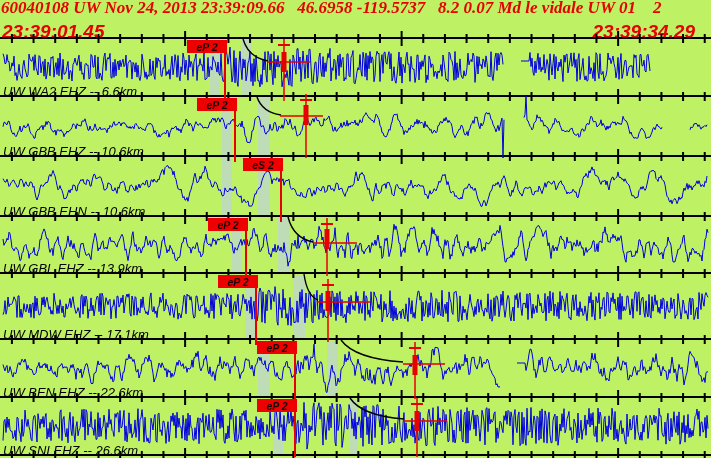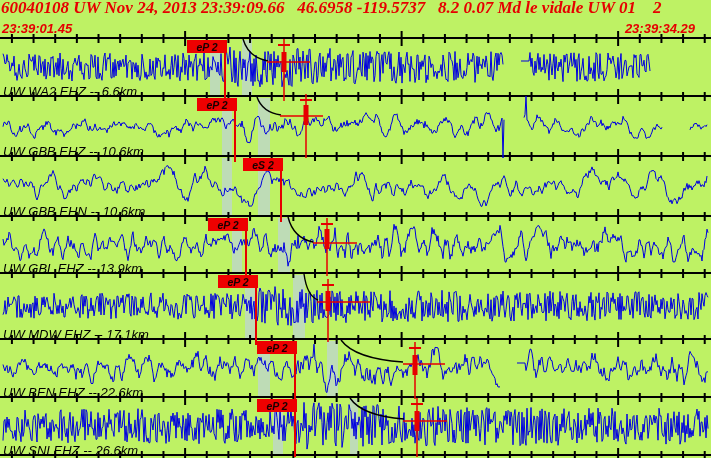--- a/index.html
+++ b/index.html
@@ -1,21 +1,21 @@
 <!DOCTYPE html>
 <html><head>
 <meta charset="utf-8">
 <style>
   html,body{margin:0;padding:0;background:#fff;}
   .app{position:relative;width:711px;height:458px;background:#bef264;overflow:hidden;
        font-family:"Liberation Sans",sans-serif;font-style:italic;}
   .hdr{position:absolute;top:-2px;left:1px;width:710px;color:#e60000;
        font-family:"Liberation Serif",serif;font-weight:bold;font-size:17px;
        white-space:pre;letter-spacing:0px;}
-  .tstamp{position:absolute;top:21px;color:#e60000;font-weight:bold;font-size:13px;}
+  .tstamp{position:absolute;top:21px;color:#e60000;font-weight:bold;font-size:19px;}
   .tleft{left:2px;} .tright{right:16px;}
   svg{position:absolute;top:0;left:0;}
   text{font-family:"Liberation Sans",sans-serif;}
   .stlabel{font-size:13px;fill:#000;}
   .picklabel{font-size:10.5px;font-weight:bold;fill:#1a0000;}
 </style>
 </head>
 <body>
 
 <div class="app">

